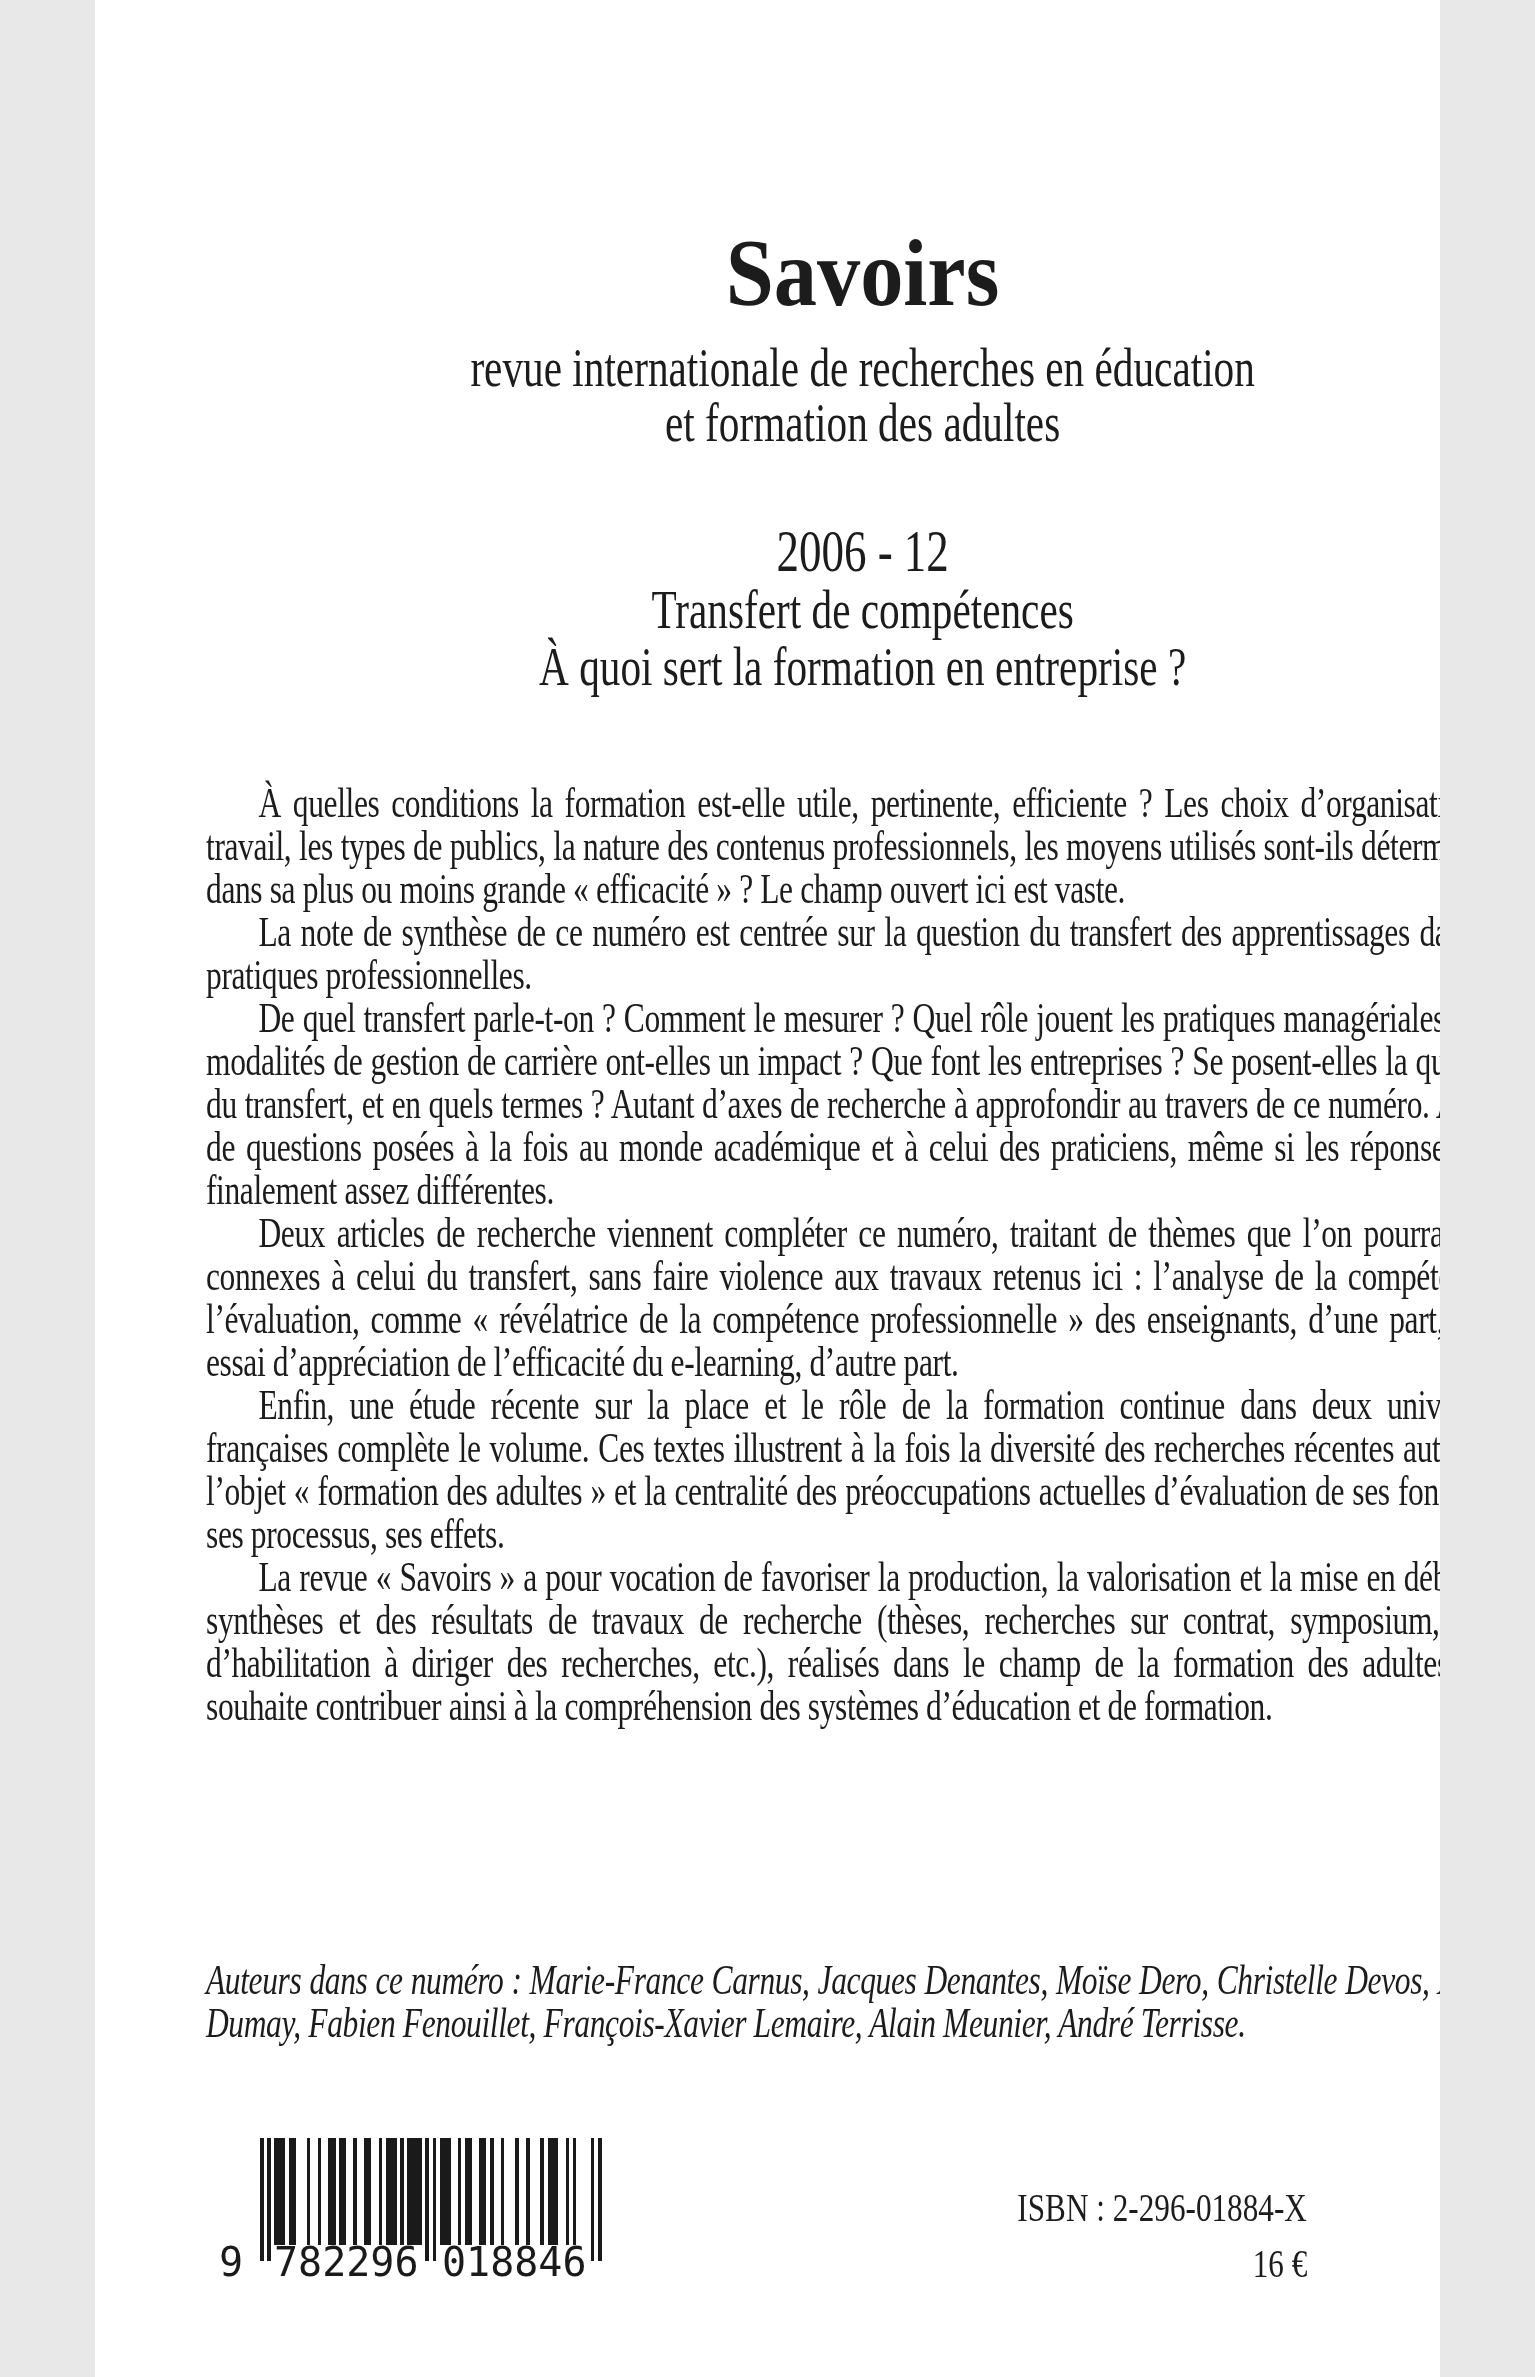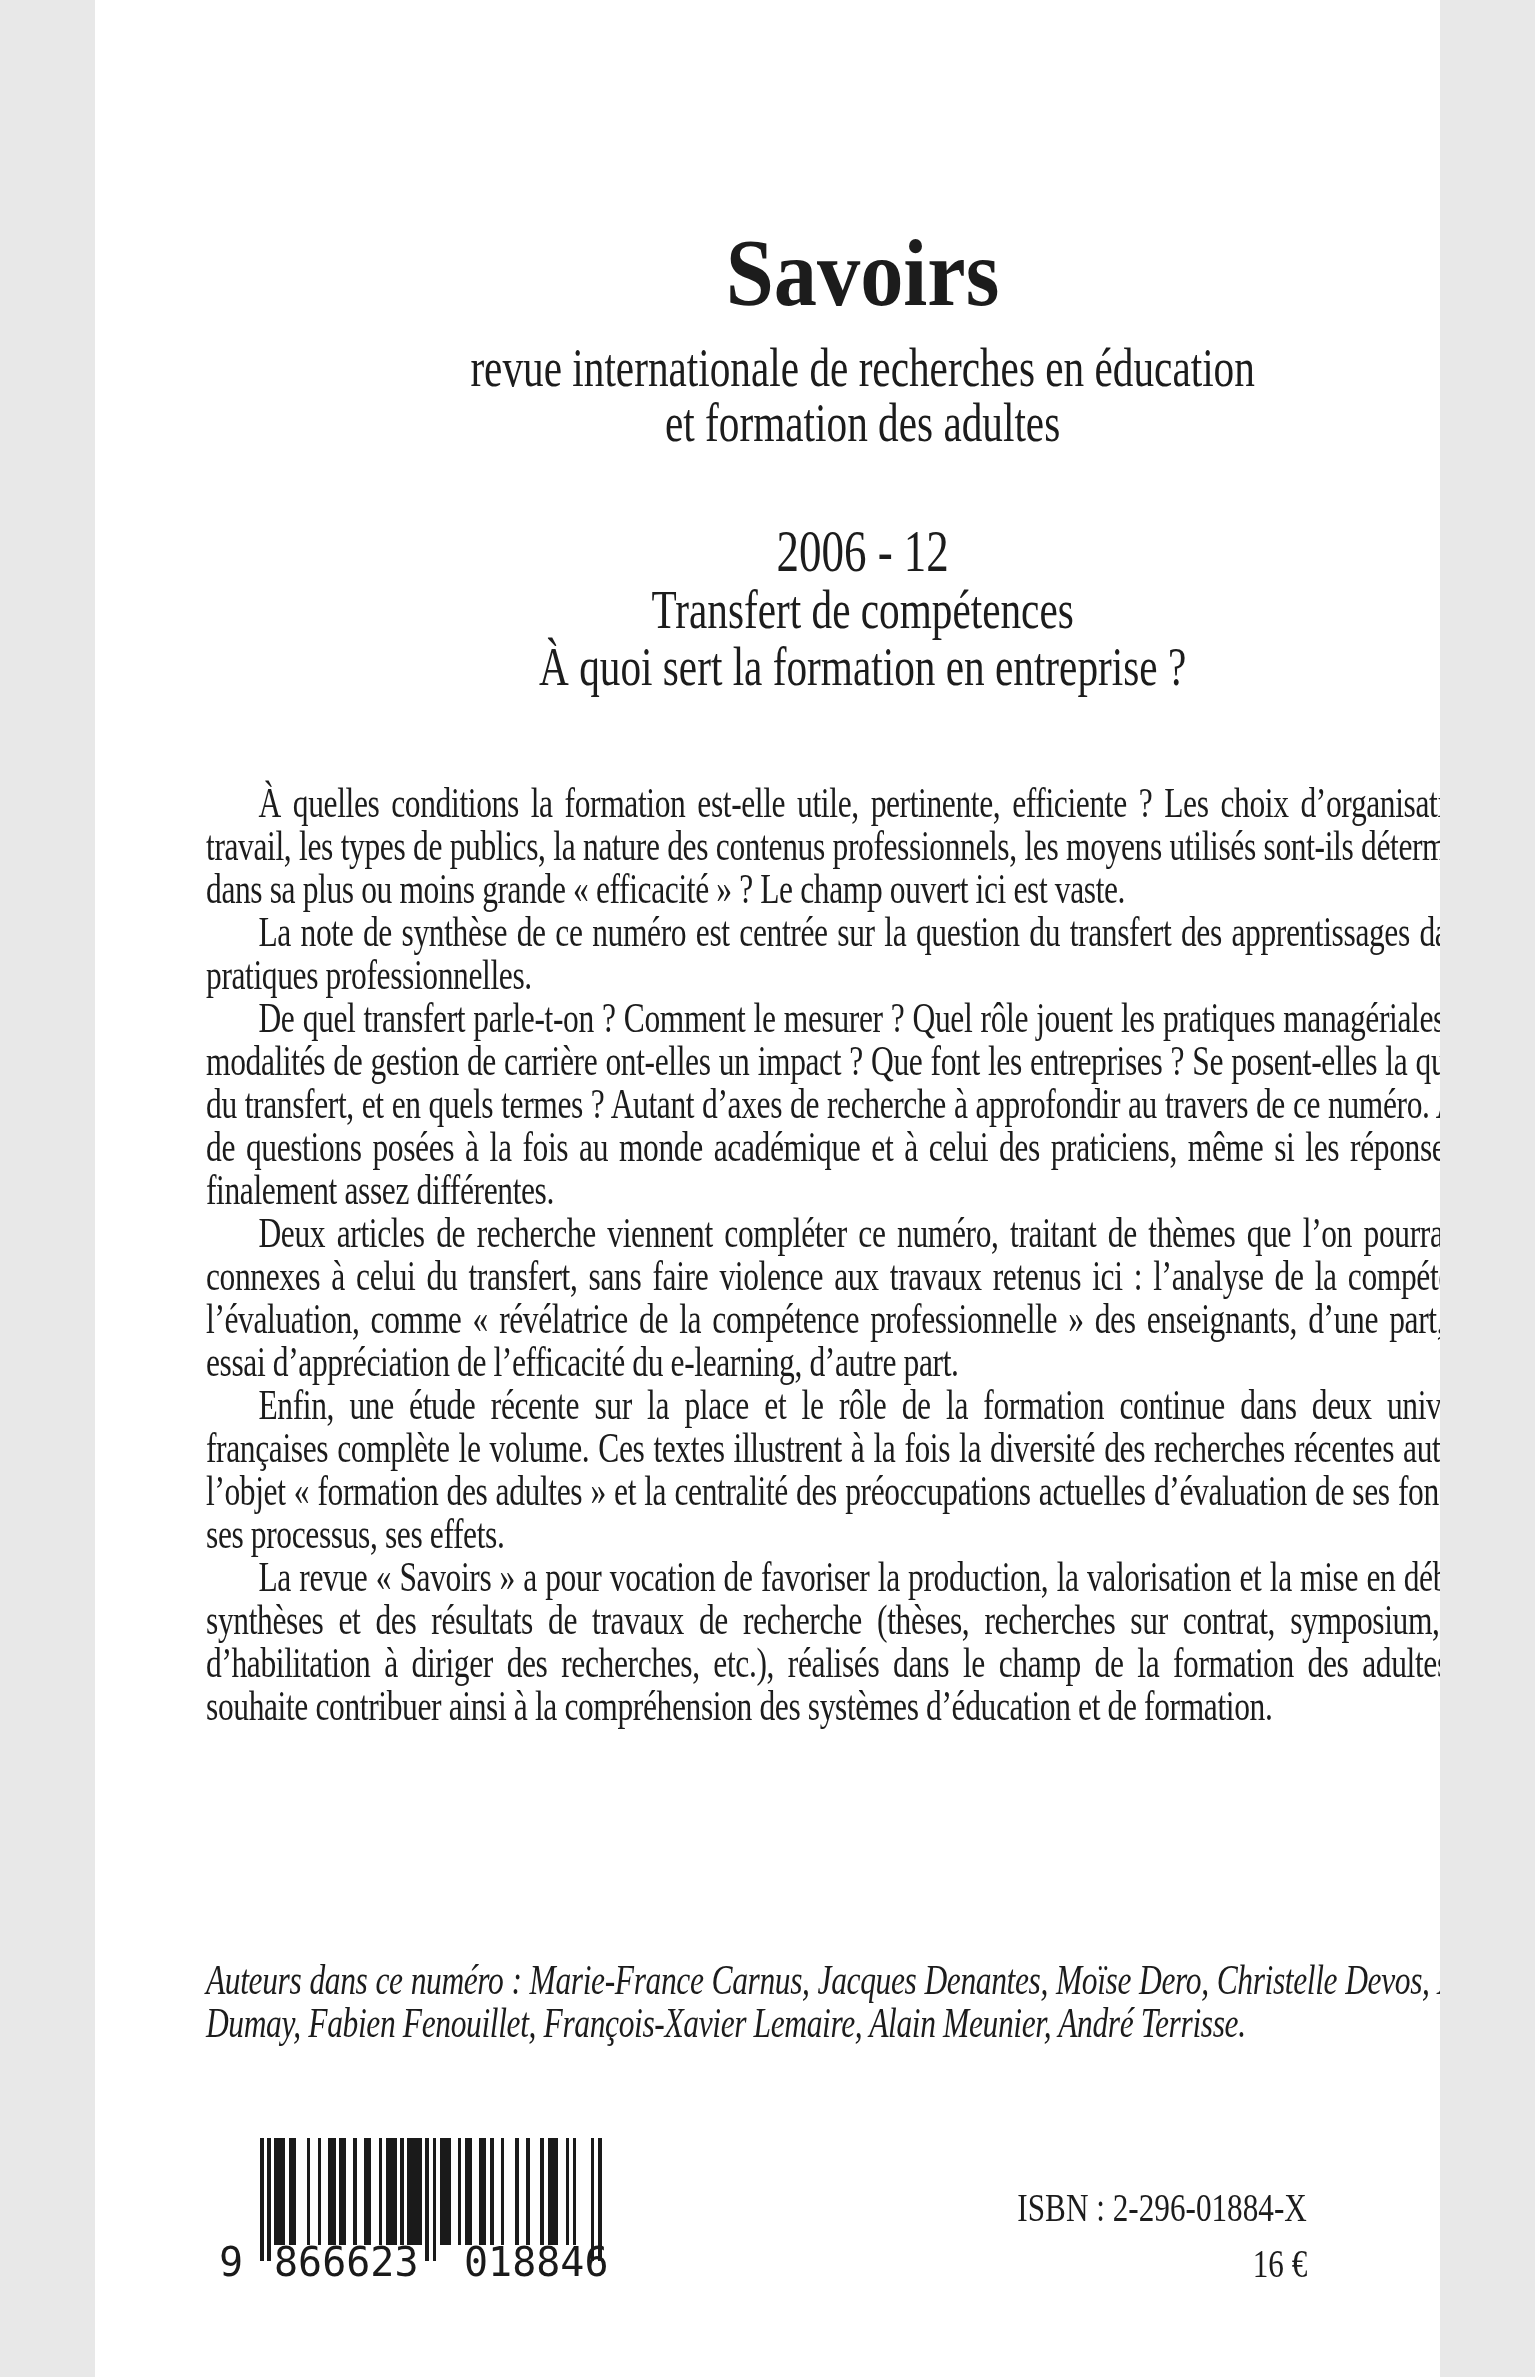--- a/index.html
+++ b/index.html
@@ -59,21 +59,21 @@
   .barcode-bars .space { background:transparent; height:107px; }
   .barcode-digit {
     position:absolute; top:2242px;
     font-family:"DejaVu Sans Mono",monospace;
     font-size:40px; line-height:40px;
     color:#1a1a1a;
     white-space:nowrap;
   }
   .bd-first { left:124px; }
   .bd-left  { left:179px; }
-  .bd-right { left:369px; }
+  .bd-right { left:347px; }
 
   .isbn-line {
     position:absolute; right:133px; top:2188px;
     font-size:39px; line-height:39px;
     transform:scaleX(0.8); transform-origin:right top;
     white-space:nowrap;
   }
   .price-line {
     position:absolute; right:133px; top:2244px;
     font-size:39px; line-height:39px;
@@ -172,20 +172,20 @@
         <div class="bar" style="width: 3.6px;"></div>
         <div class="space" style="width: 3.6px;"></div>
         <div class="bar" style="width: 3.6px;"></div>
         <div class="space" style="width: 14.4px;"></div>
         <div class="bar tall" style="width: 3.6px;"></div>
         <div class="space" style="width: 3.6px;"></div>
         <div class="bar tall" style="width: 3.6px;"></div>
       </div>
   </div>
   <div class="barcode-digit bd-first">9</div>
-  <div class="barcode-digit bd-left">866623</div>
+  <div class="barcode-digit bd-left">782296</div>
   <div class="barcode-digit bd-right">018846</div>
 
   <div class="isbn-line">ISBN : 2-296-01884-X</div>
   <div class="price-line">16 €</div>
 
 </div>
 
 
 </body></html>

